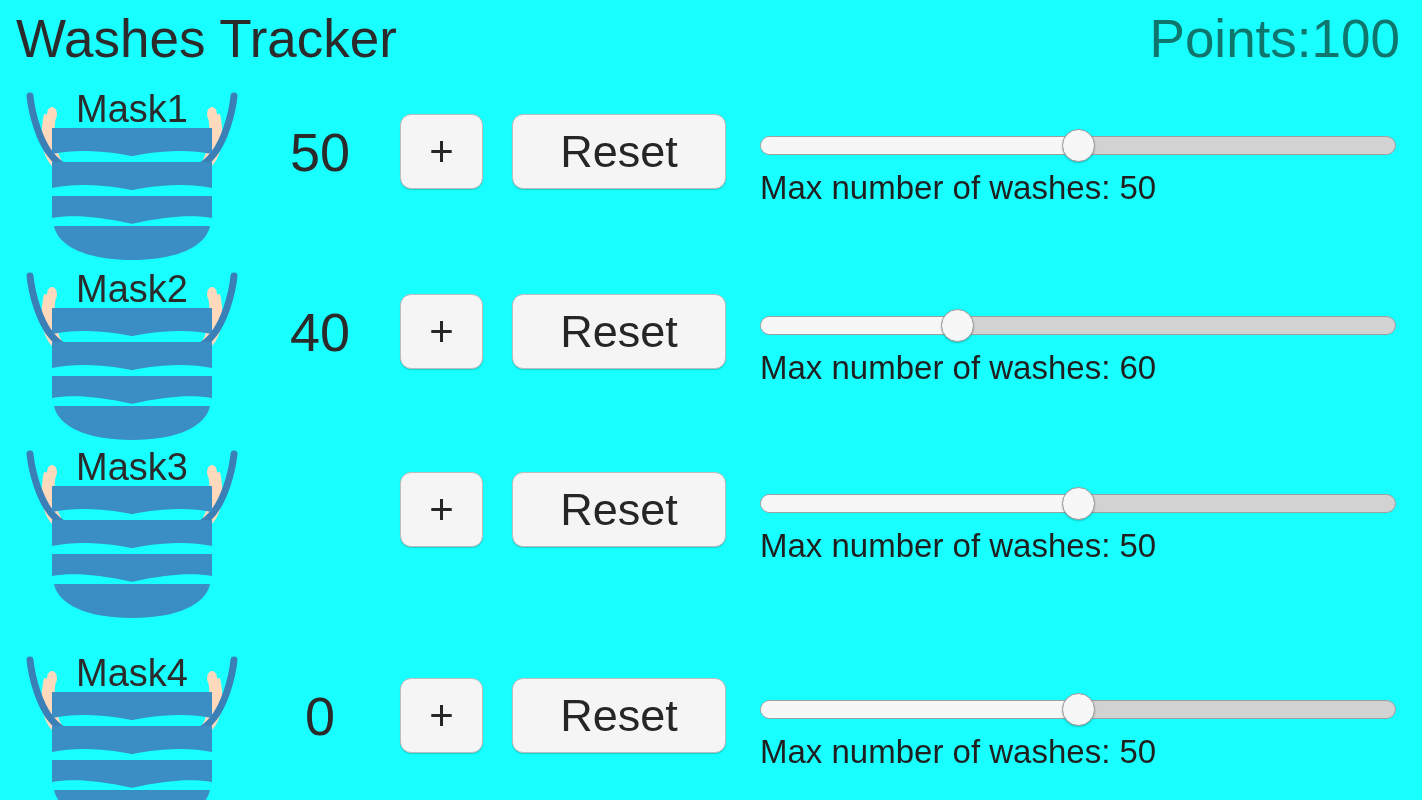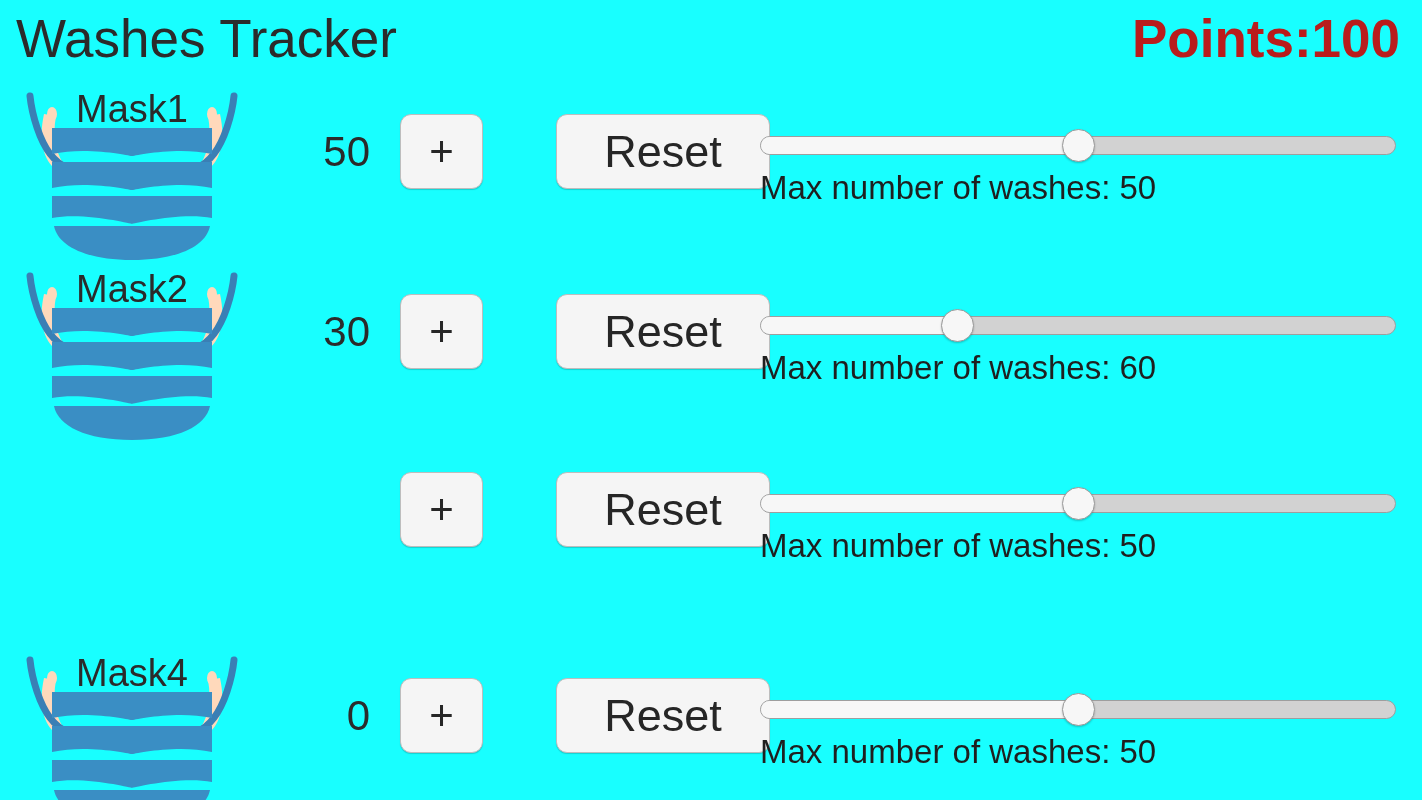--- a/index.html
+++ b/index.html
@@ -34,22 +34,22 @@
     color: #2b2b2b;
     white-space: nowrap;
     text-align: right;
   }
   #points-readout {
     position: absolute;
     right: 22px;
     top: 8px;
     font-size: 53px;
     line-height: 62px;
-    font-weight: 700;
-    color: #b91c1c;
+    font-weight: 400;
+    color: #0f766e;
     white-space: nowrap;
   }
 
   
   .mask-row {
     position: absolute;
     left: 0;
     width: 1422px;
     height: 180px;
   }
@@ -82,22 +82,22 @@
     pointer-events: none;
     white-space: nowrap;
   }
 
   
   .wash-count {
     position: absolute;
     left: 270px;
     top: 38px;
     width: 100px;
-    text-align: right;
-    font-size: 42px;
+    text-align: center;
+    font-size: 54px;
     line-height: 60px;
     color: #2b2b2b;
   }
 
   
   .btn {
     position: absolute;
     background: #f5f5f5;
     border: 1px solid #bdbdbd;
     border-radius: 11px;
@@ -118,21 +118,20 @@
     width: 83px;
     height: 75px;
     font-size: 42px;
   }
   .btn-reset {
     left: 512px;
     top: 30px;
     width: 214px;
     height: 75px;
     font-size: 45px;
-    margin-left: 44px;
   }
 
   
   .slider-group {
     position: absolute;
     left: 760px;
     top: 0;
     width: 638px;
     height: 180px;
   }
@@ -250,39 +249,59 @@
         <g fill="#3a8ec4">
           <path d="M44,44 L204,44 L204,70 C170,62 124,72 124,72 C124,72 78,62 44,70 Z"></path>
           <path d="M44,78 L204,78 L204,104 C170,96 124,106 124,106 C124,106 78,96 44,104 Z"></path>
           <path d="M44,112 L204,112 L204,134 C172,128 124,140 124,140 C124,140 76,128 44,134 Z"></path>
           <path d="M46,142 L202,142 C198,162 170,176 124,176 C78,176 50,162 46,142 Z"></path>
         </g>
       </svg>
       <div class="mask-label">Mask2</div>
     </div>
 
-    <div class="wash-count">30</div>
+    <div class="wash-count">40</div>
 
     <button class="btn btn-increment">+</button>
     <button class="btn btn-reset">Reset</button>
 
     <div class="slider-group">
       <div class="slider">
         <div class="slider-track">
           <div class="slider-fill" style="width: 31%;"></div>
         </div>
         <div class="slider-thumb" style="left: 31%;"></div>
       </div>
       <div class="slider-caption">Max number of washes: 60</div>
     </div>
 
   </div>
 
   <div class="mask-row" style="top: 442px;">
 
+    <div class="mask-figure">
+      <svg viewBox="0 0 248 180" xmlns="http://www.w3.org/2000/svg">
+
+        <path d="M36,30 C30,58 36,76 48,86 L60,86 C48,72 44,54 48,32 Z" fill="#ffd9bb"></path>
+        <path d="M212,30 C218,58 212,76 200,86 L188,86 C200,72 204,54 200,32 Z" fill="#ffd9bb"></path>
+
+        <path d="M22,12 C22,12 28,72 60,84 L188,84 C220,72 226,12 226,12" fill="none" stroke="#3a7fb5" stroke-width="7" stroke-linecap="round"></path>
+
+        <ellipse cx="44" cy="30" rx="5" ry="7" fill="#ffd9bb"></ellipse>
+        <ellipse cx="204" cy="30" rx="5" ry="7" fill="#ffd9bb"></ellipse>
+
+        <g fill="#3a8ec4">
+          <path d="M44,44 L204,44 L204,70 C170,62 124,72 124,72 C124,72 78,62 44,70 Z"></path>
+          <path d="M44,78 L204,78 L204,104 C170,96 124,106 124,106 C124,106 78,96 44,104 Z"></path>
+          <path d="M44,112 L204,112 L204,134 C172,128 124,140 124,140 C124,140 76,128 44,134 Z"></path>
+          <path d="M46,142 L202,142 C198,162 170,176 124,176 C78,176 50,162 46,142 Z"></path>
+        </g>
+      </svg>
+      <div class="mask-label">Mask3</div>
+    </div>
 
 
     <button class="btn btn-increment">+</button>
     <button class="btn btn-reset">Reset</button>
 
     <div class="slider-group">
       <div class="slider">
         <div class="slider-track">
           <div class="slider-fill" style="width: 50%;"></div>
         </div>

